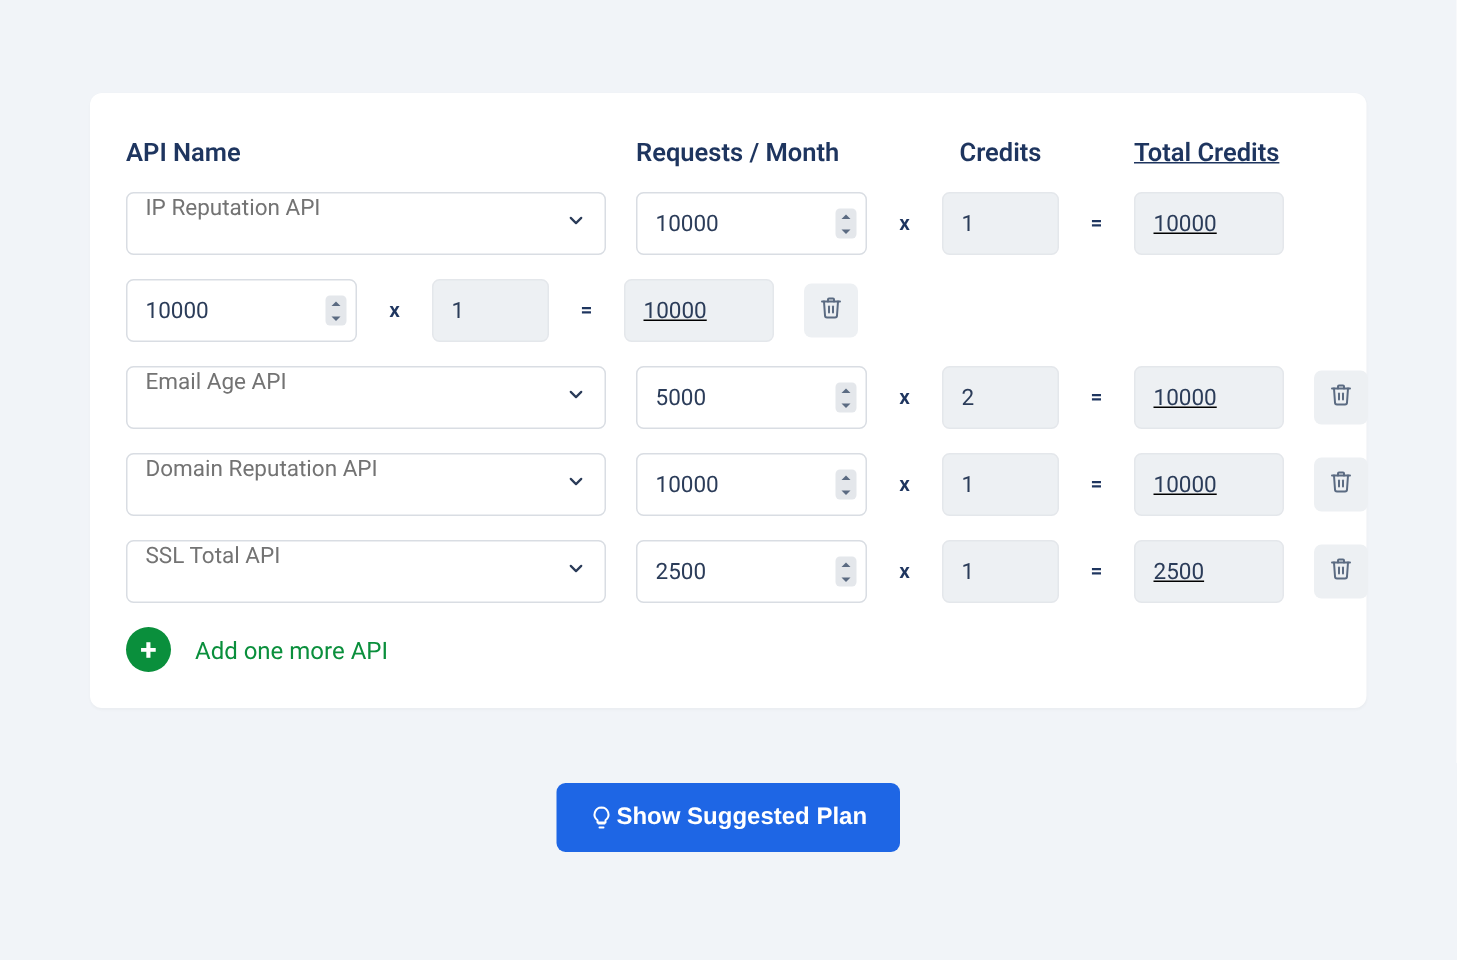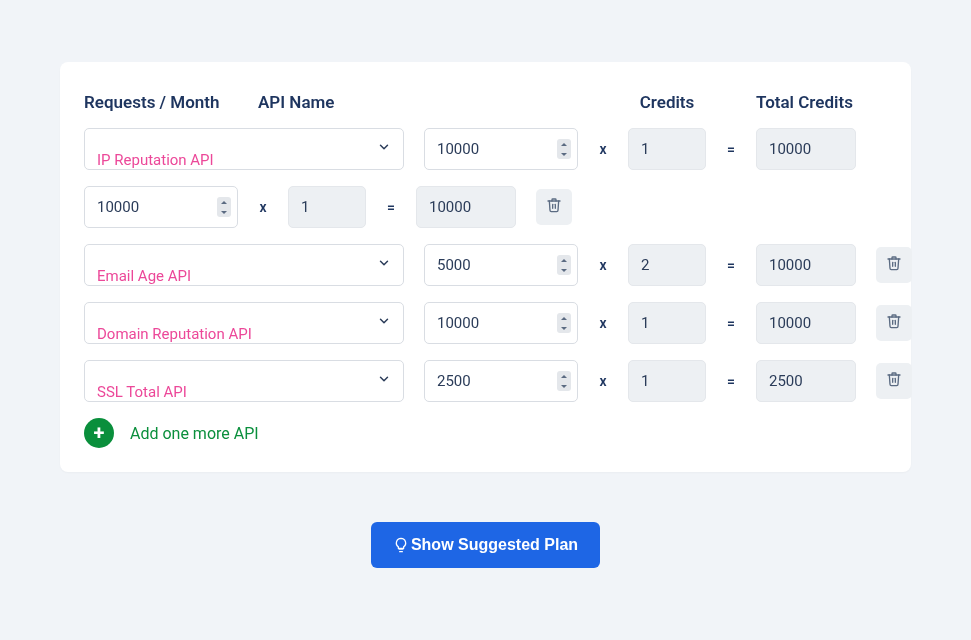--- a/index.html
+++ b/index.html
@@ -23,34 +23,34 @@
     align-items: center;
     gap: 20px;
     margin-bottom: 16px;
   }
   .header-row .col { font-weight: 600; color: #1e355f; font-size: 17px; }
   .col-name   { width: 320px; flex: none; }
   .col-req    { width: 154px; flex: none; }
   .col-x      { width: 10px;  flex: none; text-align: center; color: #1e355f; font-weight: 600; font-size: 14px; }
   .col-cred   { width: 78px;  flex: none; text-align: center; }
   .col-eq     { width: 10px;  flex: none; text-align: center; color: #1e355f; font-weight: 600; font-size: 14px; }
-  .col-total  { width: 100px; flex: none; }
+  .col-total  { width: 100px; flex: none; text-decoration: underline; }
   .col-trash  { width: 36px;  flex: none; }
 
   .select {
     position: relative;
     width: 100%;
     height: 42px;
     border: 1px solid #d9dde3;
     border-radius: 5px;
     background: #fff;
     display: flex;
-    align-items: flex-end;
+    align-items: flex-start;
     padding: 0 34px 0 12px;
-    color: #ec4899;
+    color: #737373;
     font-size: 15px;
     cursor: pointer;
   }
   .select .chev {
     position: absolute;
     right: 12px;
     top: 50%;
     transform: translateY(-50%);
     color: #2b3c59;
   }
@@ -152,22 +152,22 @@
     border: none;
   }
   .bulb { display:inline-flex; }
 </style>
 </head>
 <body>
 
 <div class="card">
 
   <div class="row header-row">
+    <div class="col col-name">API Name</div>
     <div class="col col-req">Requests / Month</div>
-    <div class="col col-name">API Name</div>
     <div class="col col-x"></div>
     <div class="col col-cred">Credits</div>
     <div class="col col-eq"></div>
     <div class="col col-total">Total Credits</div>
     <div class="col col-trash"></div>
   </div>
 
   <div id="rows">
       <div class="row">
         <div class="col-name">

